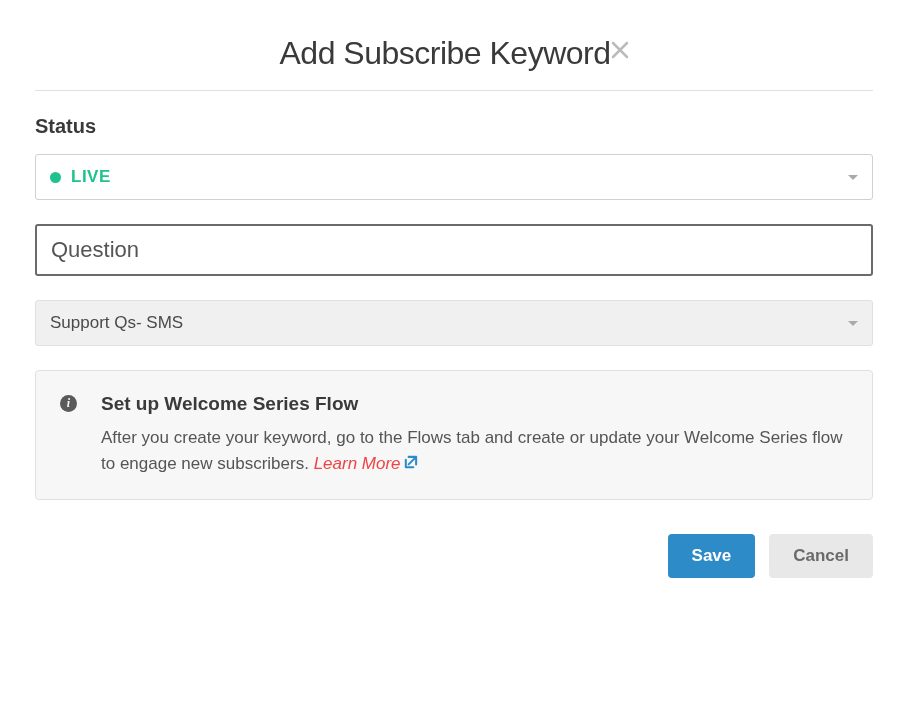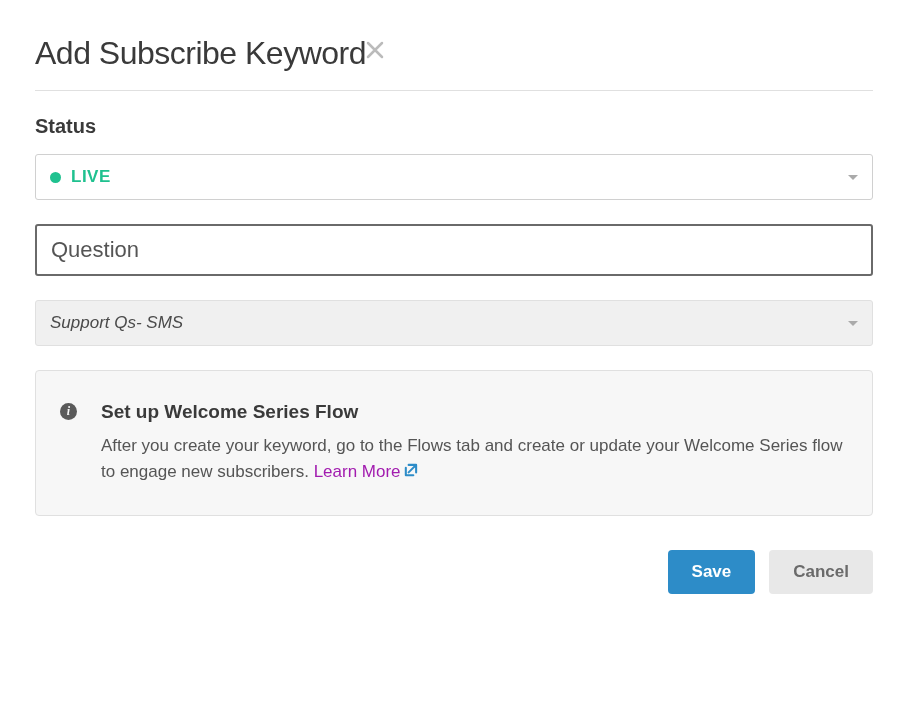--- a/index.html
+++ b/index.html
@@ -9,21 +9,21 @@
     }
     body {
       font-family: -apple-system, BlinkMacSystemFont, "Segoe UI", Helvetica, Arial, sans-serif;
       background: #fff;
       width: 908px;
       padding: 35px;
       color: #333;
     }
     .header {
       display: flex;
-      justify-content: flex-start;
+      justify-content: center;
       align-items: flex-start;
       border-bottom: 1px solid #e0e0e0;
       padding-bottom: 18px;
       margin-bottom: 24px;
     }
     .title {
       font-size: 32px;
       font-weight: 400;
       color: #3a3a3a;
       letter-spacing: -0.5px;
@@ -95,27 +95,26 @@
       border-radius: 3px;
       padding: 11px 14px;
       font-size: 22px;
       color: #555;
       outline: none;
       font-family: inherit;
     }
     .list-value {
       color: #4a4a4a;
       font-size: 17px;
-      font-style: italic;
     }
     .info-box {
       border: 1px solid #e0e0e0;
       background: #f7f7f7;
       border-radius: 4px;
-      padding: 30px 24px;
+      padding: 22px 24px;
       display: flex;
       gap: 24px;
       align-items: flex-start;
       margin-bottom: 34px;
     }
     .info-icon-wrap {
       flex-shrink: 0;
       margin-top: 2px;
     }
     .info-icon {
@@ -143,23 +142,24 @@
       font-weight: 600;
       color: #3a3a3a;
       margin-bottom: 10px;
     }
     .info-body {
       font-size: 17px;
       color: #555;
       line-height: 1.5;
     }
     .learn-link {
-      color: #a21caf;
+      color: #ef4444;
       text-decoration: none;
       cursor: pointer;
+      font-style: italic;
     }
     .ext-icon {
       display: inline-block;
       vertical-align: -1px;
       margin-left: 2px;
     }
     .footer {
       display: flex;
       justify-content: flex-end;
       gap: 14px;

